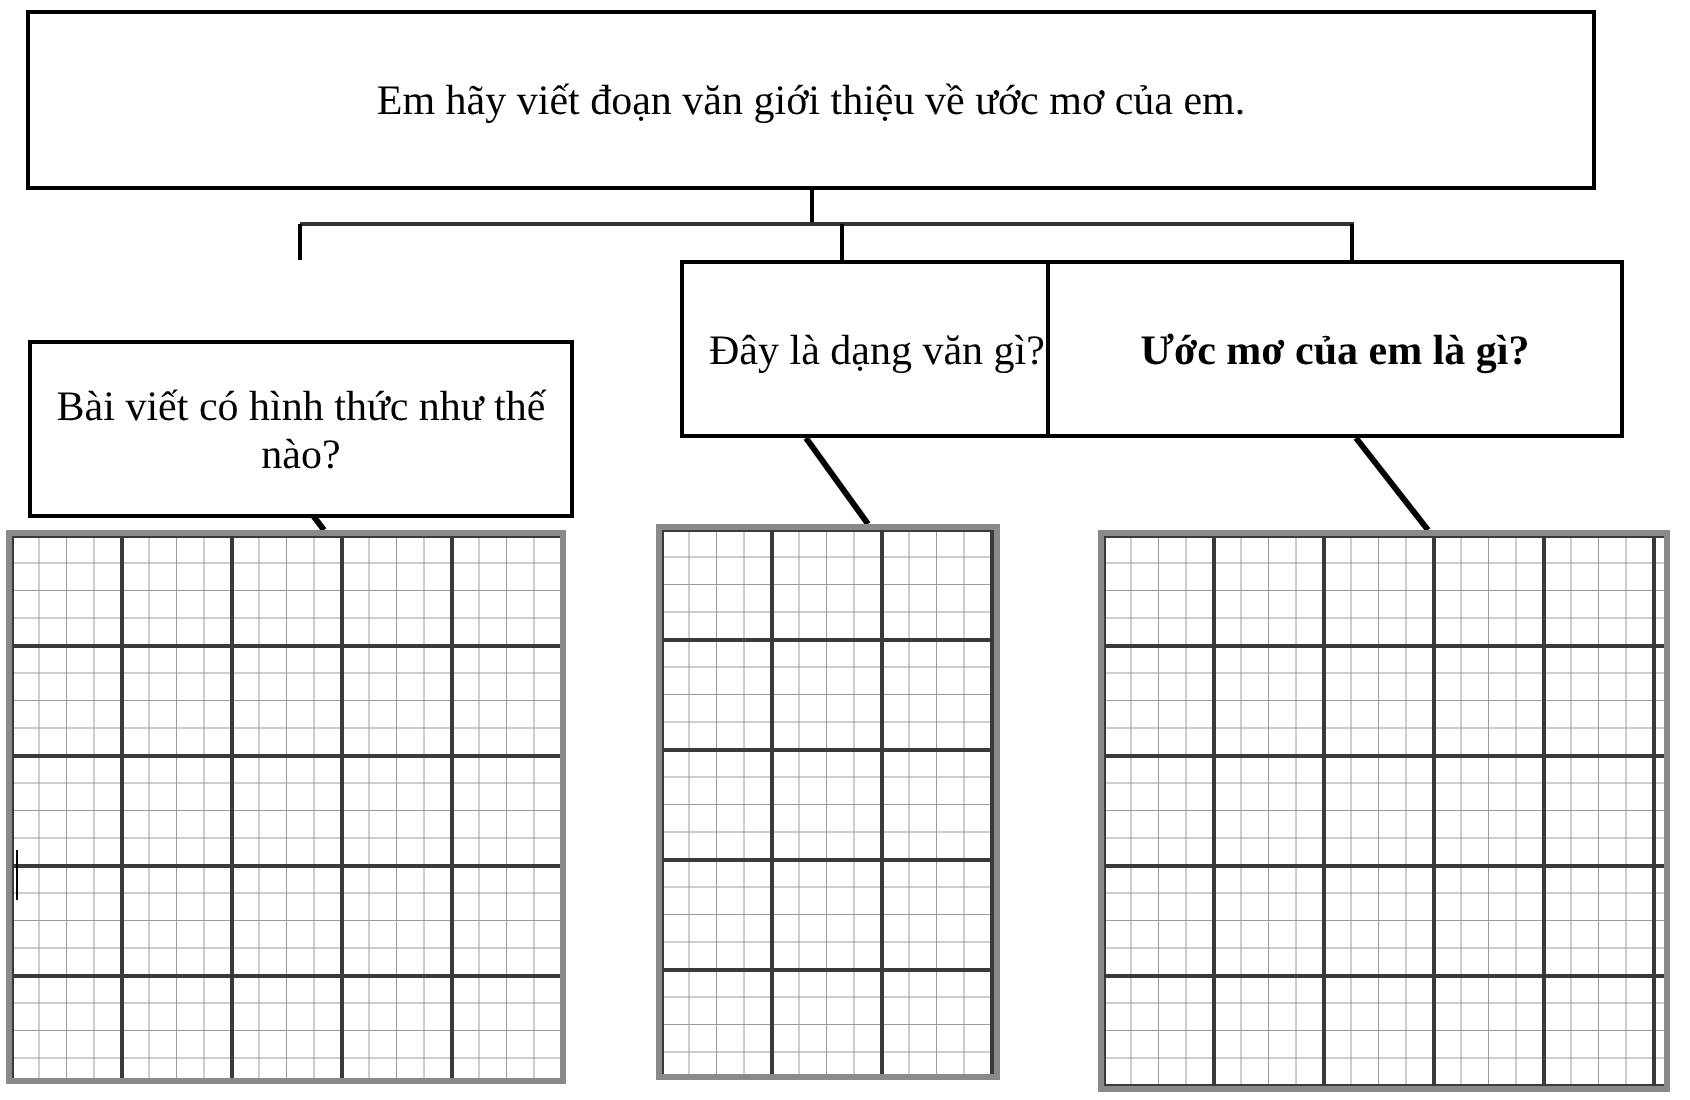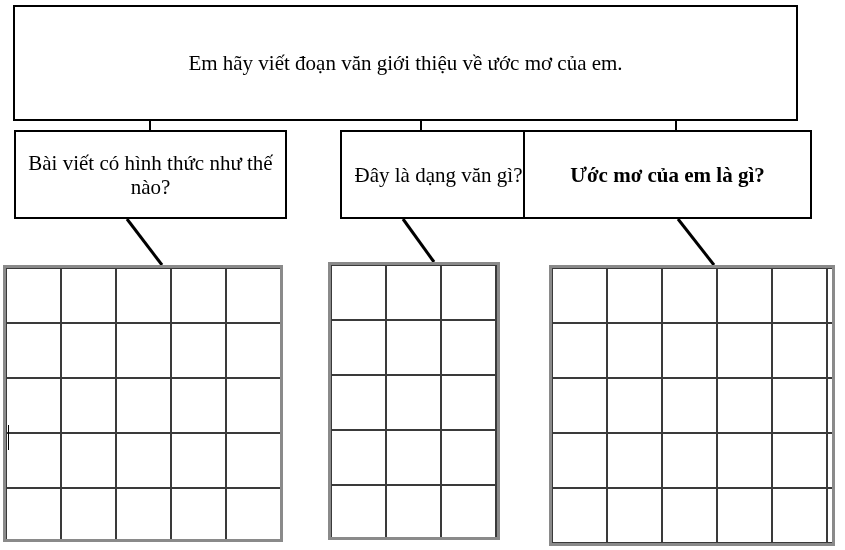--- a/index.html
+++ b/index.html
@@ -1,22 +1,22 @@
 <!DOCTYPE html>
 <html><head>
 <meta charset="utf-8">
 <style>
   html, body { margin: 0; padding: 0; background: #ffffff; }
   body { width: 845px; height: 550px; position: relative; overflow: hidden;
          font-family: "Liberation Serif", "DejaVu Serif", serif; color: #000; }
   .box { position: absolute; border: 2px solid #000; box-sizing: border-box; background: #fff;
          display: flex; align-items: center; justify-content: center; text-align: center; }
-  .main-box { left: 13px; top: 5px; width: 785px; height: 116px; font-size: 21px; }
+  .main-box { left: 13px; top: 5px; width: 785px; height: 90px; font-size: 21px; }
   .child-box { top: 130px; height: 89px; font-size: 21px; line-height: 24px; padding: 0 6px; }
-  .child-1 { left: 14px; width: 273px; }
+  .child-1 { left: 14px; width: 273px; margin-top: 40px; }
   .child-2 { left: 340px; width: 197px; white-space: nowrap; padding: 0 2px; }
   .child-3 { left: 523px; width: 289px; font-weight: bold; }
   svg.connectors { position: absolute; left: 0; top: 0; width: 845px; height: 550px; pointer-events: none; }
   .grid { position: absolute; box-sizing: border-box; border: 3px solid #8a8a8a; background-color: #fff;
           background-image:
             linear-gradient(to right, #3a3a3a 0 2px, transparent 2px),
             linear-gradient(to bottom, #3a3a3a 0 2px, transparent 2px),
             repeating-linear-gradient(to right, transparent 0 13.5px, #9a9a9a 13.5px 14.5px, transparent 14.5px 55px),
             repeating-linear-gradient(to bottom, transparent 0 13.5px, #9a9a9a 13.5px 14.5px, transparent 14.5px 55px);
           background-size: 55px 55px, 55px 55px, 13.75px 100%, 100% 13.75px;

